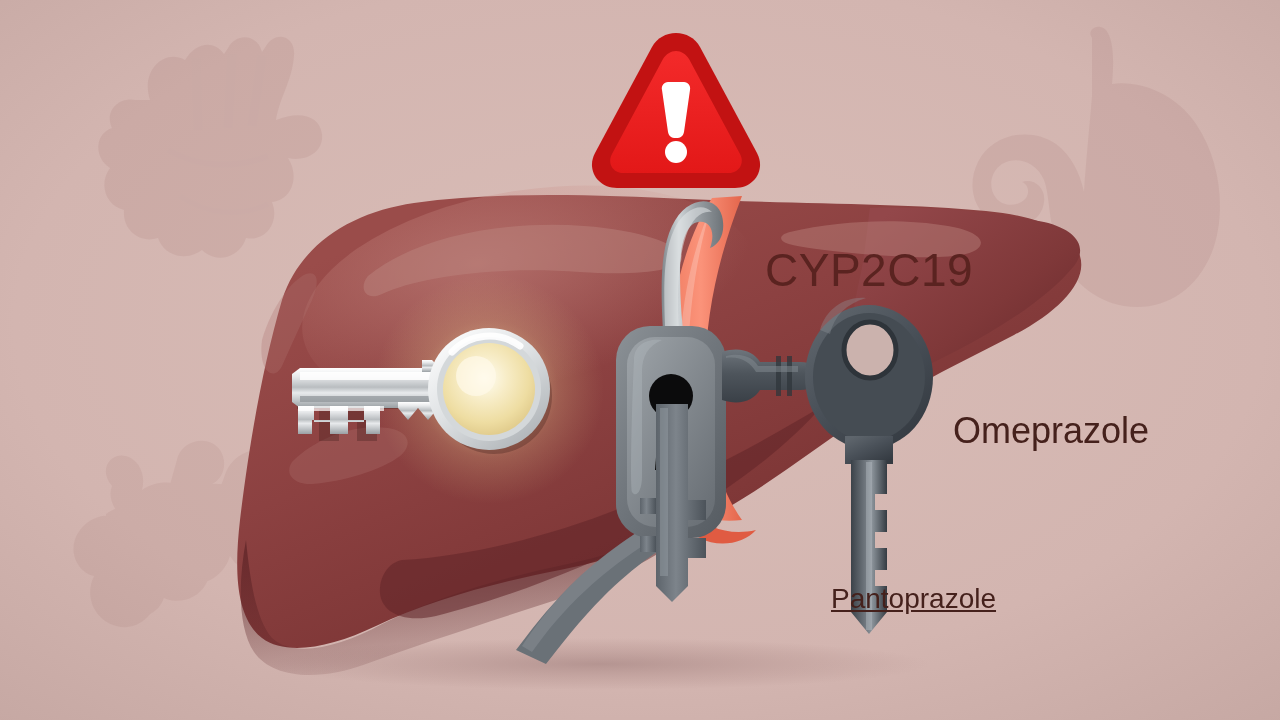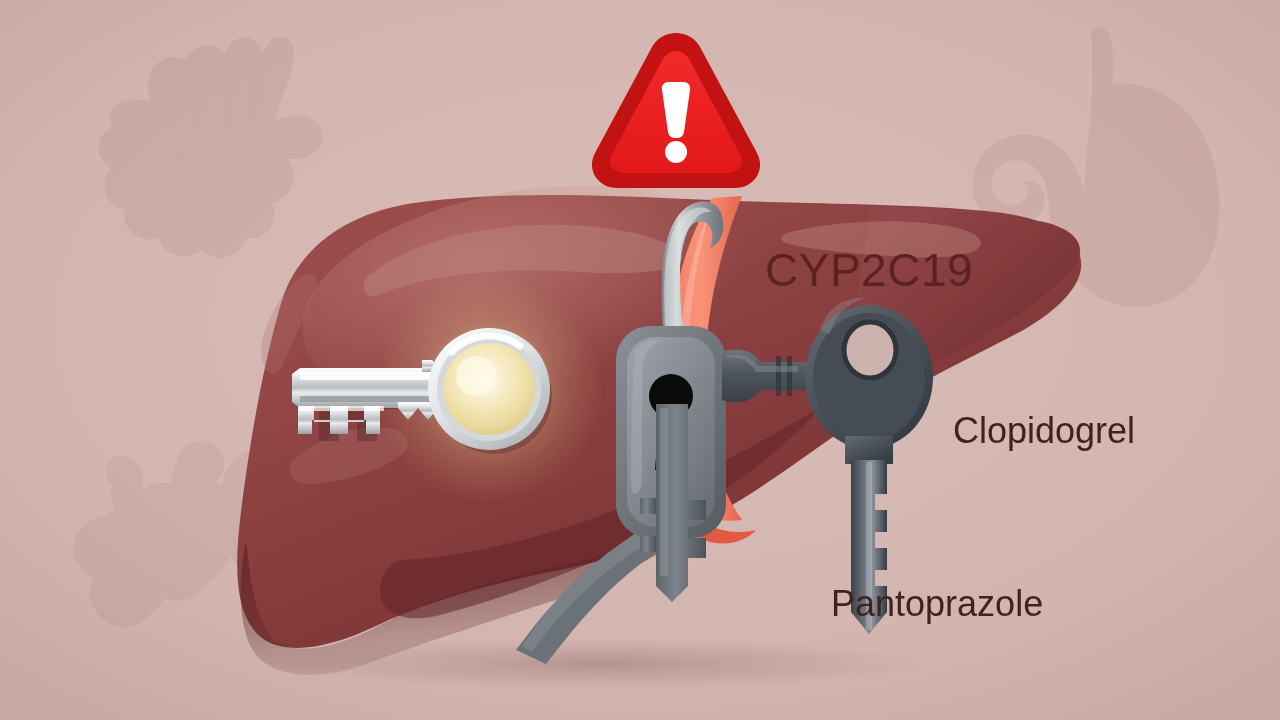--- a/index.html
+++ b/index.html
@@ -46,22 +46,23 @@
   }
   #label-omeprazole {
     left: 953px;
     top: 410px;
     font-size: 36px;
     color: #45211c;
   }
   #label-pantoprazole {
     left: 831px;
     top: 583px;
-    font-size: 36px;
+    font-size: 28px;
     color: #45211c;
+    text-decoration: underline;
   }
 </style>
 </head>
 <body>
 
 <div id="stage">
 
   <svg class="layer" viewBox="0 0 1280 720">
     <defs>
       <radialGradient id="bgVig" cx="50%" cy="45%" r="75%">
@@ -381,17 +382,17 @@
                L623 173 C613 173 607 163 612 154 L663 59 C666 54 671 51 676 51 Z" fill="url(#warnFill)"></path>
       <path d="M668 82 h16 c4 0 7 4 6 8 l-6 42 c-1 4 -3 6 -8 6 c-5 0 -7 -2 -8 -6
                l-6 -42 c-1 -4 2 -8 6 -8 Z" fill="#ffffff"></path>
       <circle cx="676" cy="152" r="11" fill="#ffffff"></circle>
     </g>
   </svg>
 
   <div class="label" id="label-cyp">CYP2C19</div>
 
 
-  <div class="label" id="label-omeprazole">Clopidogrel</div>
+  <div class="label" id="label-omeprazole">Omeprazole</div>
 
   <div class="label" id="label-pantoprazole">Pantoprazole</div>
 
 </div>
 
 </body></html>

